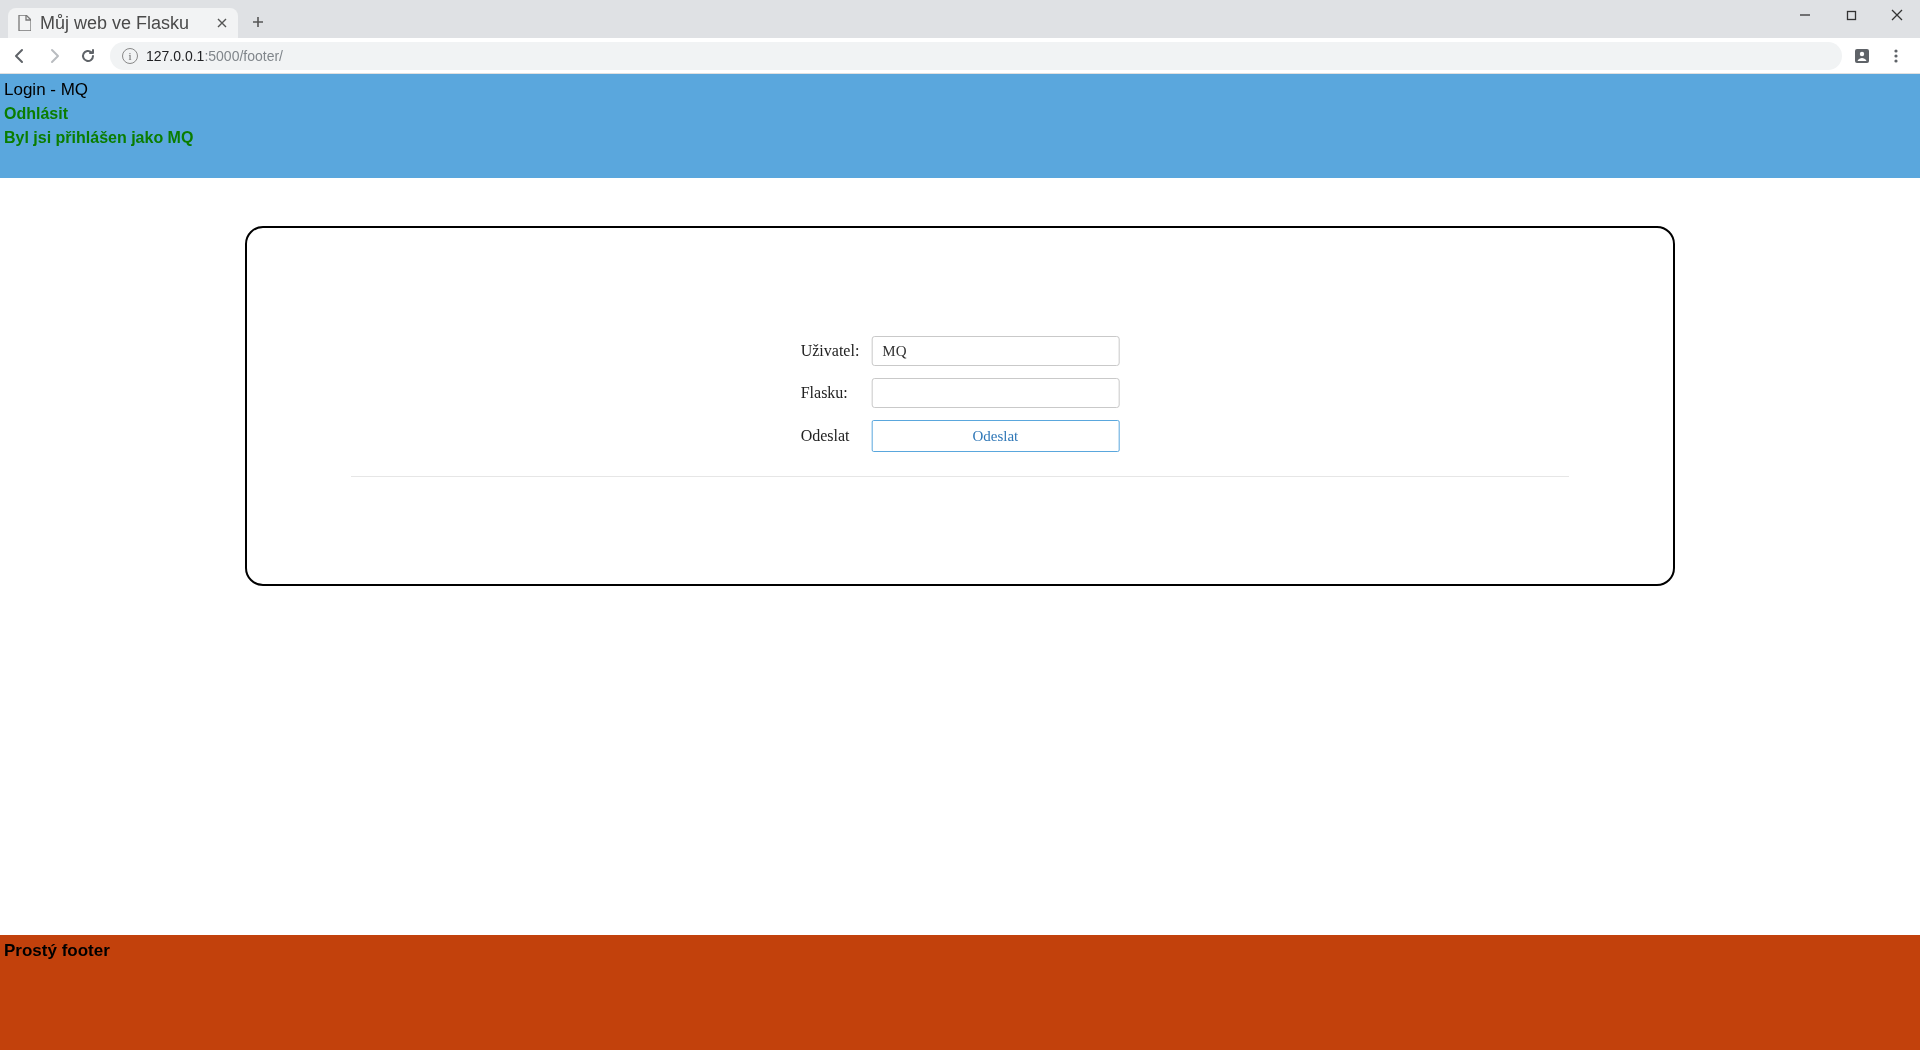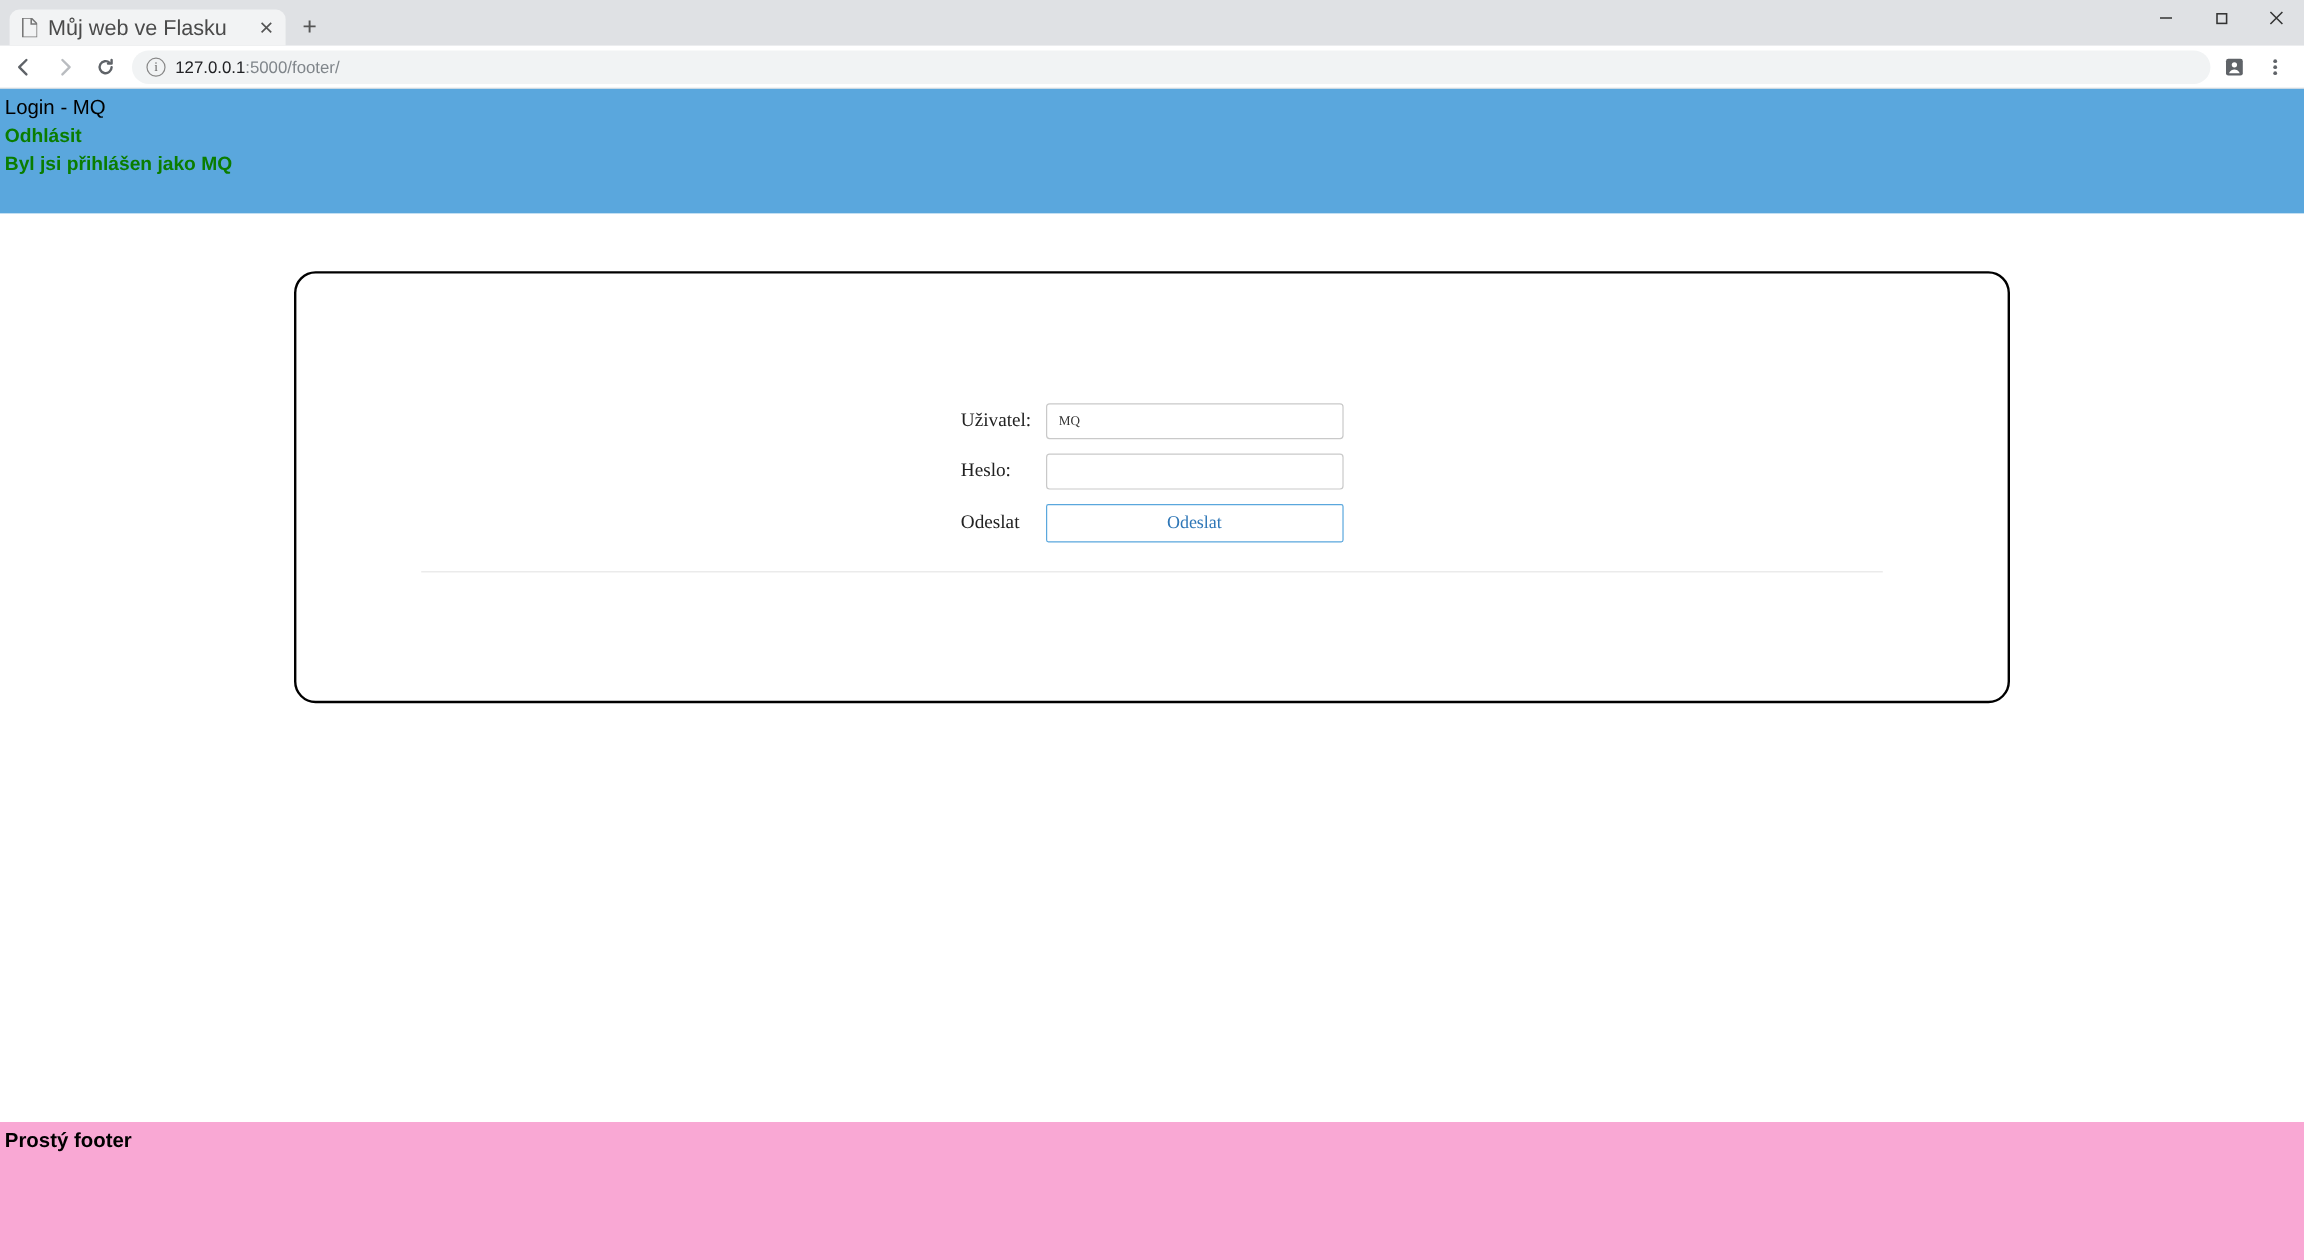--- a/index.html
+++ b/index.html
@@ -85,36 +85,36 @@
   }
   .form-inner {
     position:absolute; left:50%; top:108px; transform:translateX(-50%);
     display:grid; grid-template-columns:auto auto; column-gap:6px; row-gap:10px;
     align-items:center;
     gap:12px;
   }
   .form-label { text-align:left; font-size:16px; color:#222; white-space:nowrap; }
   .text-input {
     width:248px; height:30px; border:1px solid #c9c9c9; border-radius:3px;
-    padding:4px 10px; font-size:11px; font-family: Georgia, serif; color:#333;
+    padding:4px 10px; font-size:15px; font-family: Georgia, serif; color:#333;
     background:#fff;
   }
   .submit-btn {
     width:248px; height:32px; border:1px solid #5aa7dd; background:#fff;
     color:#2f77b7; font-size:15px; font-family: Georgia, serif;
     border-radius:2px; cursor:pointer;
   }
   .hr {
     position:absolute; left:104px; right:104px; top:240px;
     border:none; border-top:1px solid #e6e6e6;
   }
 
   
   .page-footer {
-    background:#f9a8d4; height:115px; padding:6px 4px;
+    background:#c2410c; height:115px; padding:6px 4px;
     font-weight:bold; font-size:17px; color:#000;
   }
 
   svg { display:block; }
 </style>
 </head>
 <body>
 
 <div class="titlebar">
   <div class="tab">
@@ -200,21 +200,21 @@
   <div class="line1">Login - MQ</div>
   <div class="line2"><a href="#">Odhlásit</a></div>
   <div class="line3">Byl jsi přihlášen jako MQ</div>
 </div>
 
 <div class="main-area">
   <div class="form-box">
     <div class="form-inner">
       <div class="form-label">Uživatel:</div>
       <input class="text-input" type="text" value="MQ" style="">
-      <div class="form-label">Heslo:</div>
+      <div class="form-label">Flasku:</div>
       <input class="text-input" type="password" value="" style="">
       <div class="form-label">Odeslat</div>
       <button class="submit-btn">Odeslat</button>
     </div>
     <hr class="hr">
   </div>
 </div>
 
 <div class="page-footer">
   <span>Prostý footer</span>

